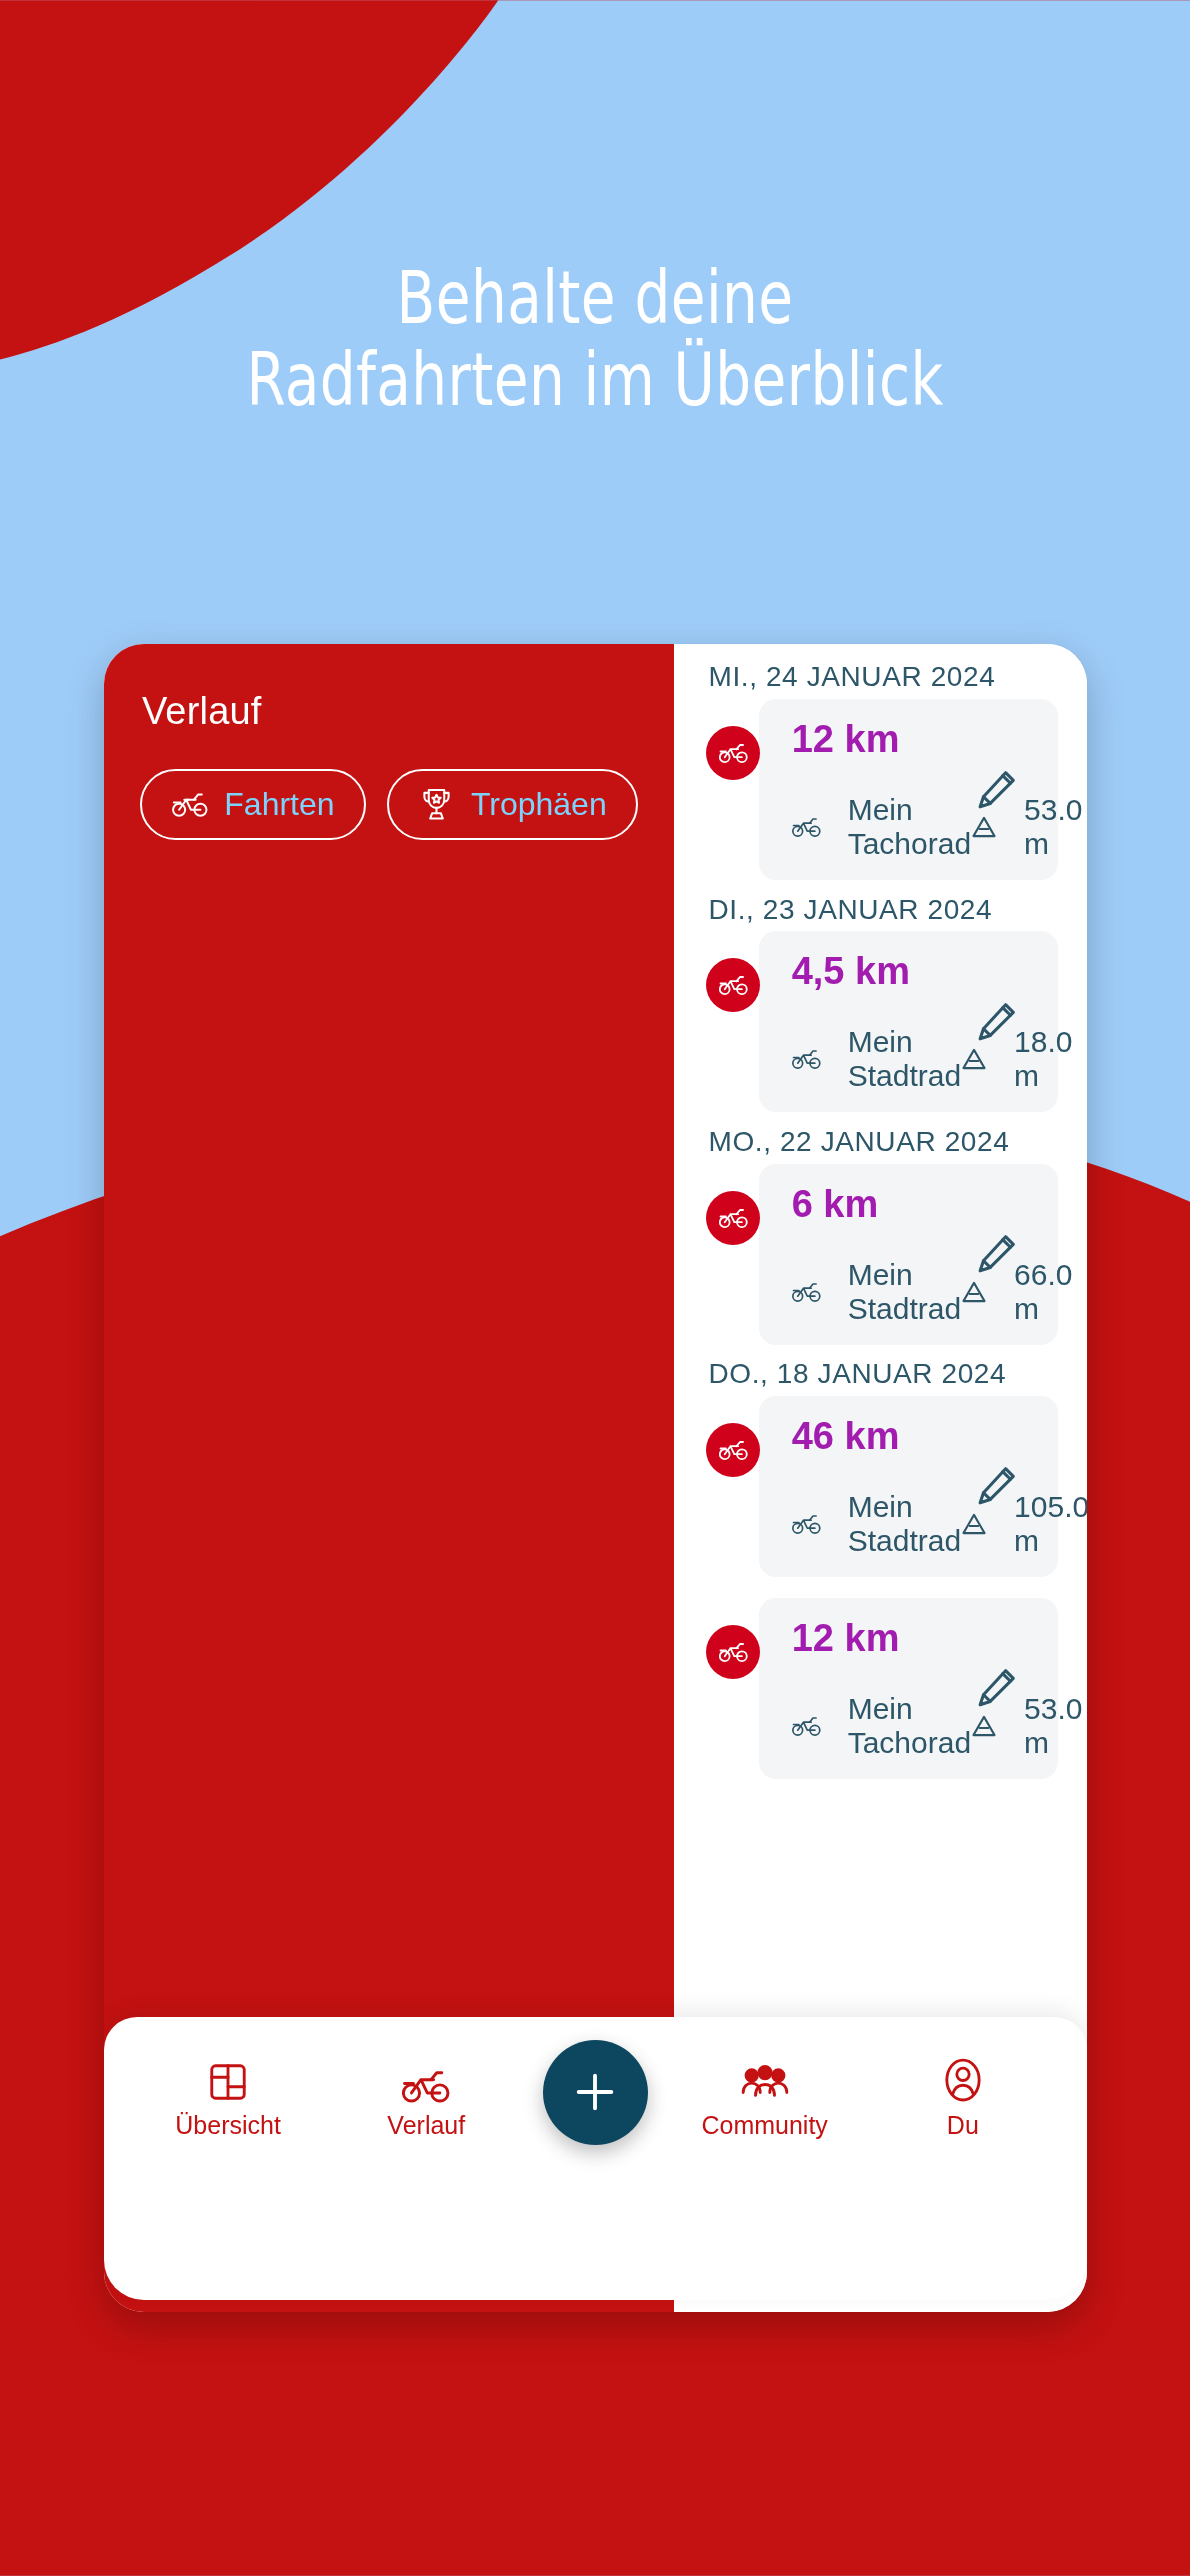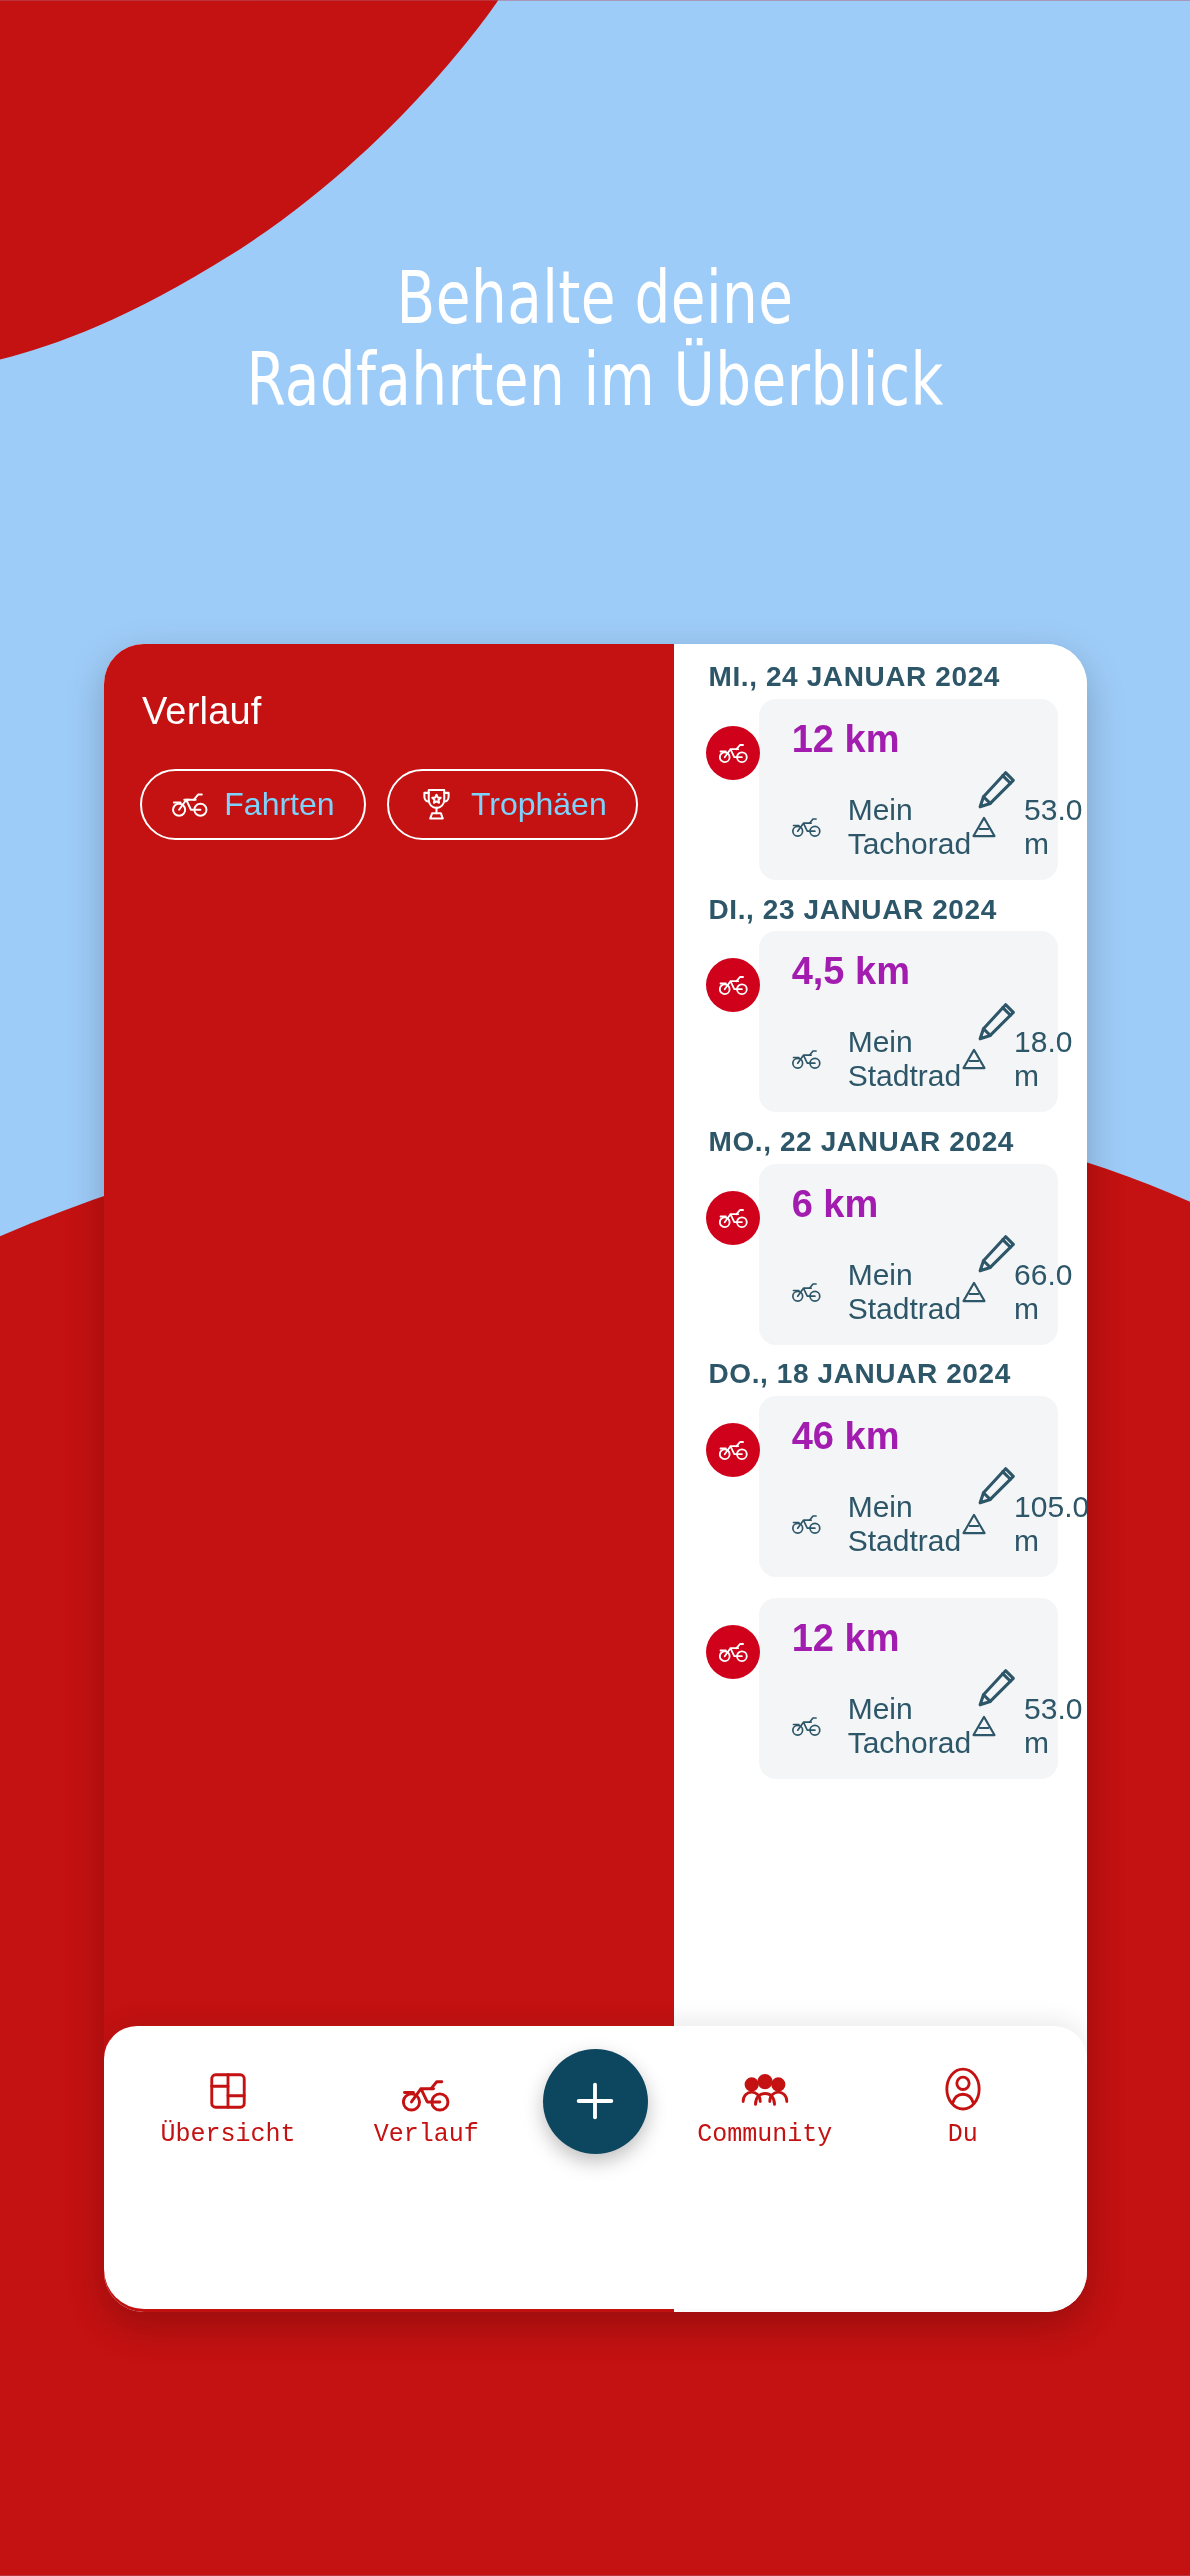--- a/index.html
+++ b/index.html
@@ -75,21 +75,21 @@
     margin-top:-21px;
     flex:1 1 auto;
     position:relative;
     padding:25px 29px 0 29px;
     overflow:hidden;
   }
 
   .day-label{
     color:#2d5668;
     font-size:28px;
-    font-weight:700;
+    font-weight:400;
     letter-spacing:0.6px;
     margin:13.4px 0 5.8px 5.8px;
   }
 
   .ride-row{
     position:relative;
     margin:0 0 3.8px 0;
     padding-left:56px;
     min-height:134px;
   }
@@ -124,29 +124,28 @@
   .meta-left svg,.meta-right svg{display:block;flex:0 0 auto;}
   .edit-ico{
     position:absolute;right:33px;top:50%;transform:translateY(-50%);
     width:58px;height:58px;
     display:flex;align-items:center;justify-content:center;
   }
   .edit-ico svg{display:block;}
 
   
   .bottom-nav{
-    position:absolute;left:0;right:0;bottom:3px;
+    position:absolute;left:0;right:0;bottom:12px;
     height:247px;
     background:#ffffff;
     border-radius:33px 33px 40px 40px;
     box-shadow:0 -7.7px 21px rgba(0,0,0,0.07);
     display:flex;align-items:flex-start;justify-content:space-around;
     padding:36px 25px 0 25px;
     z-index:20;
-    font-family:Liberation Mono, monospace;
   }
   .nav-item{
     display:flex;flex-direction:column;align-items:center;gap:7.7px;
     color:#c41111;
     font-size:25px;
     width:163px;
   }
   .nav-item .nav-ico{height:50px;display:flex;align-items:flex-end;justify-content:center;}
   .nav-item .nav-ico svg{display:block;}
   .nav-fab{

